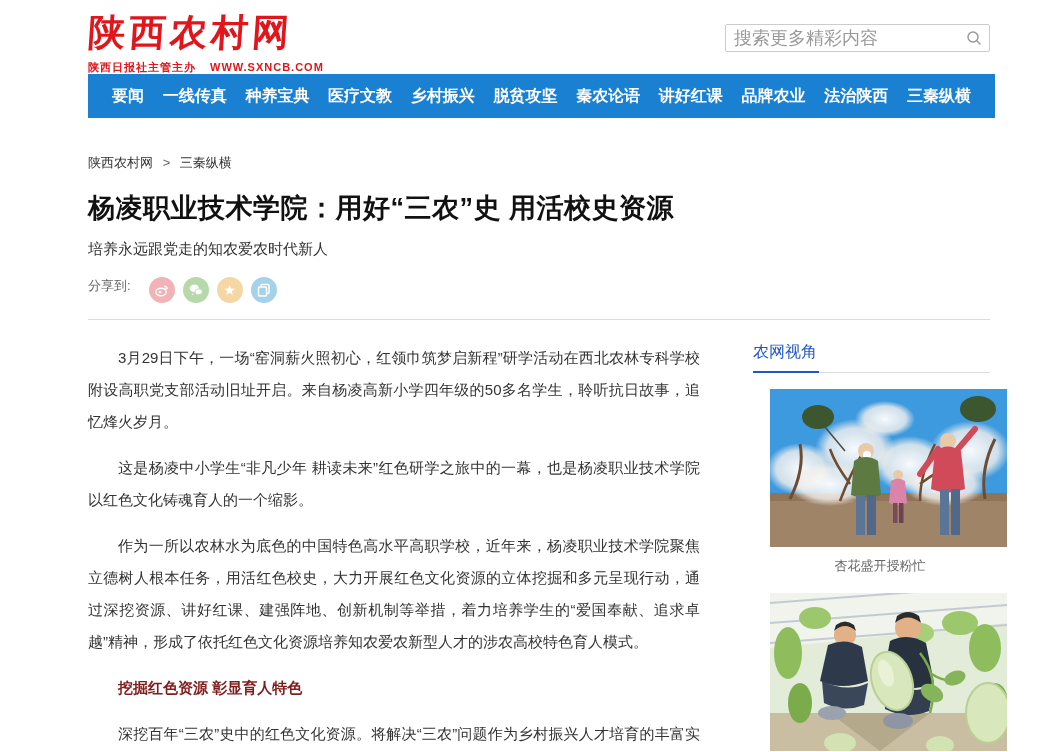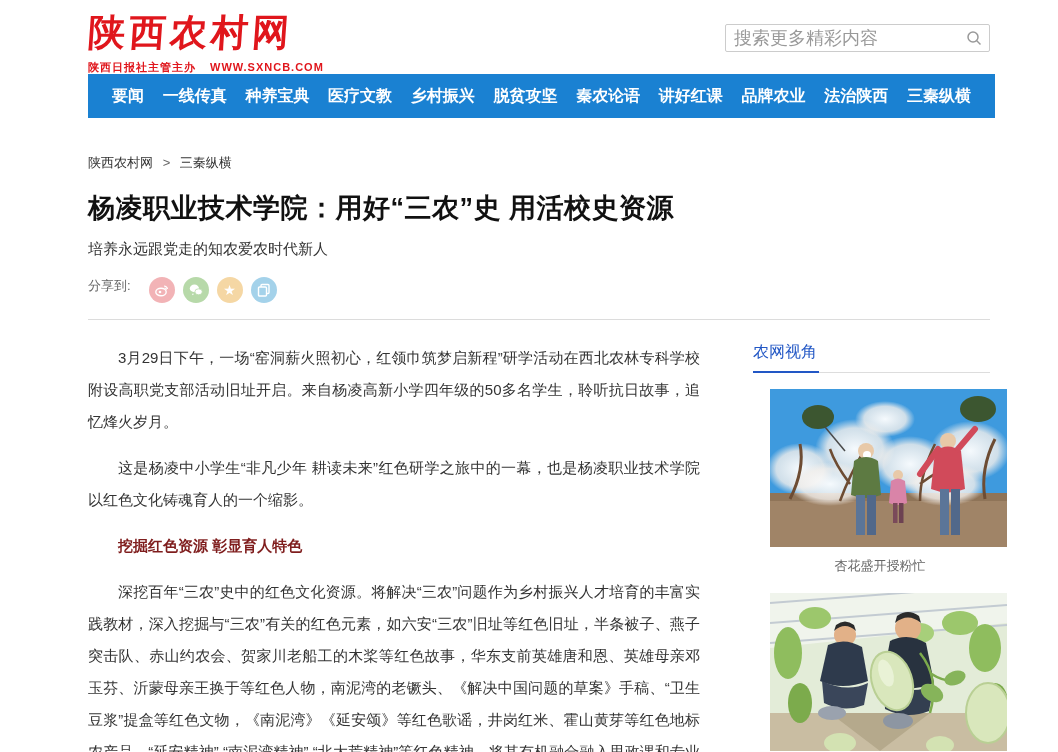--- a/index.html
+++ b/index.html
@@ -138,20 +138,21 @@
         </span>
       </div>
     </div>
 
     <hr class="divider">
 
     <div class="cols">
       <div class="article-body">
         <p>3月29日下午，一场“窑洞薪火照初心，红领巾筑梦启新程”研学活动在西北农林专科学校附设高职党支部活动旧址开启。来自杨凌高新小学四年级的50多名学生，聆听抗日故事，追忆烽火岁月。</p>
         <p>这是杨凌中小学生“非凡少年 耕读未来”红色研学之旅中的一幕，也是杨凌职业技术学院以红色文化铸魂育人的一个缩影。</p>
+        <p>作为一所以农林水为底色的中国特色高水平高职学校，近年来，杨凌职业技术学院聚焦立德树人根本任务，用活红色校史，大力开展红色文化资源的立体挖掘和多元呈现行动，通过深挖资源、讲好红课、建强阵地、创新机制等举措，着力培养学生的“爱国奉献、追求卓越”精神，形成了依托红色文化资源培养知农爱农新型人才的涉农高校特色育人模式。</p>
         <p class="section-heading">挖掘红色资源 彰显育人特色</p>
         <p>深挖百年“三农”史中的红色文化资源。将解决“三农”问题作为乡村振兴人才培育的丰富实践教材，深入挖掘与“三农”有关的红色元素，如六安“三农”旧址等红色旧址，半条被子、燕子突击队、赤山约农会、贺家川老船工的木桨等红色故事，华东支前英雄唐和恩、英雄母亲邓玉芬、沂蒙母亲王换于等红色人物，南泥湾的老镢头、《解决中国问题的草案》手稿、“卫生豆浆”提盒等红色文物，《南泥湾》《延安颂》等红色歌谣，井岗红米、霍山黄芽等红色地标农产品，“延安精神” “南泥湾精神” “北大荒精神”等红色精神，将其有机融合融入思政课和专业课教学中，教育引导广大学</p>
       </div>
 
       <aside class="sidebar">
         <div class="side-head">
           <span class="t">农网视角</span>
         </div>
 
         <div class="side-item">

